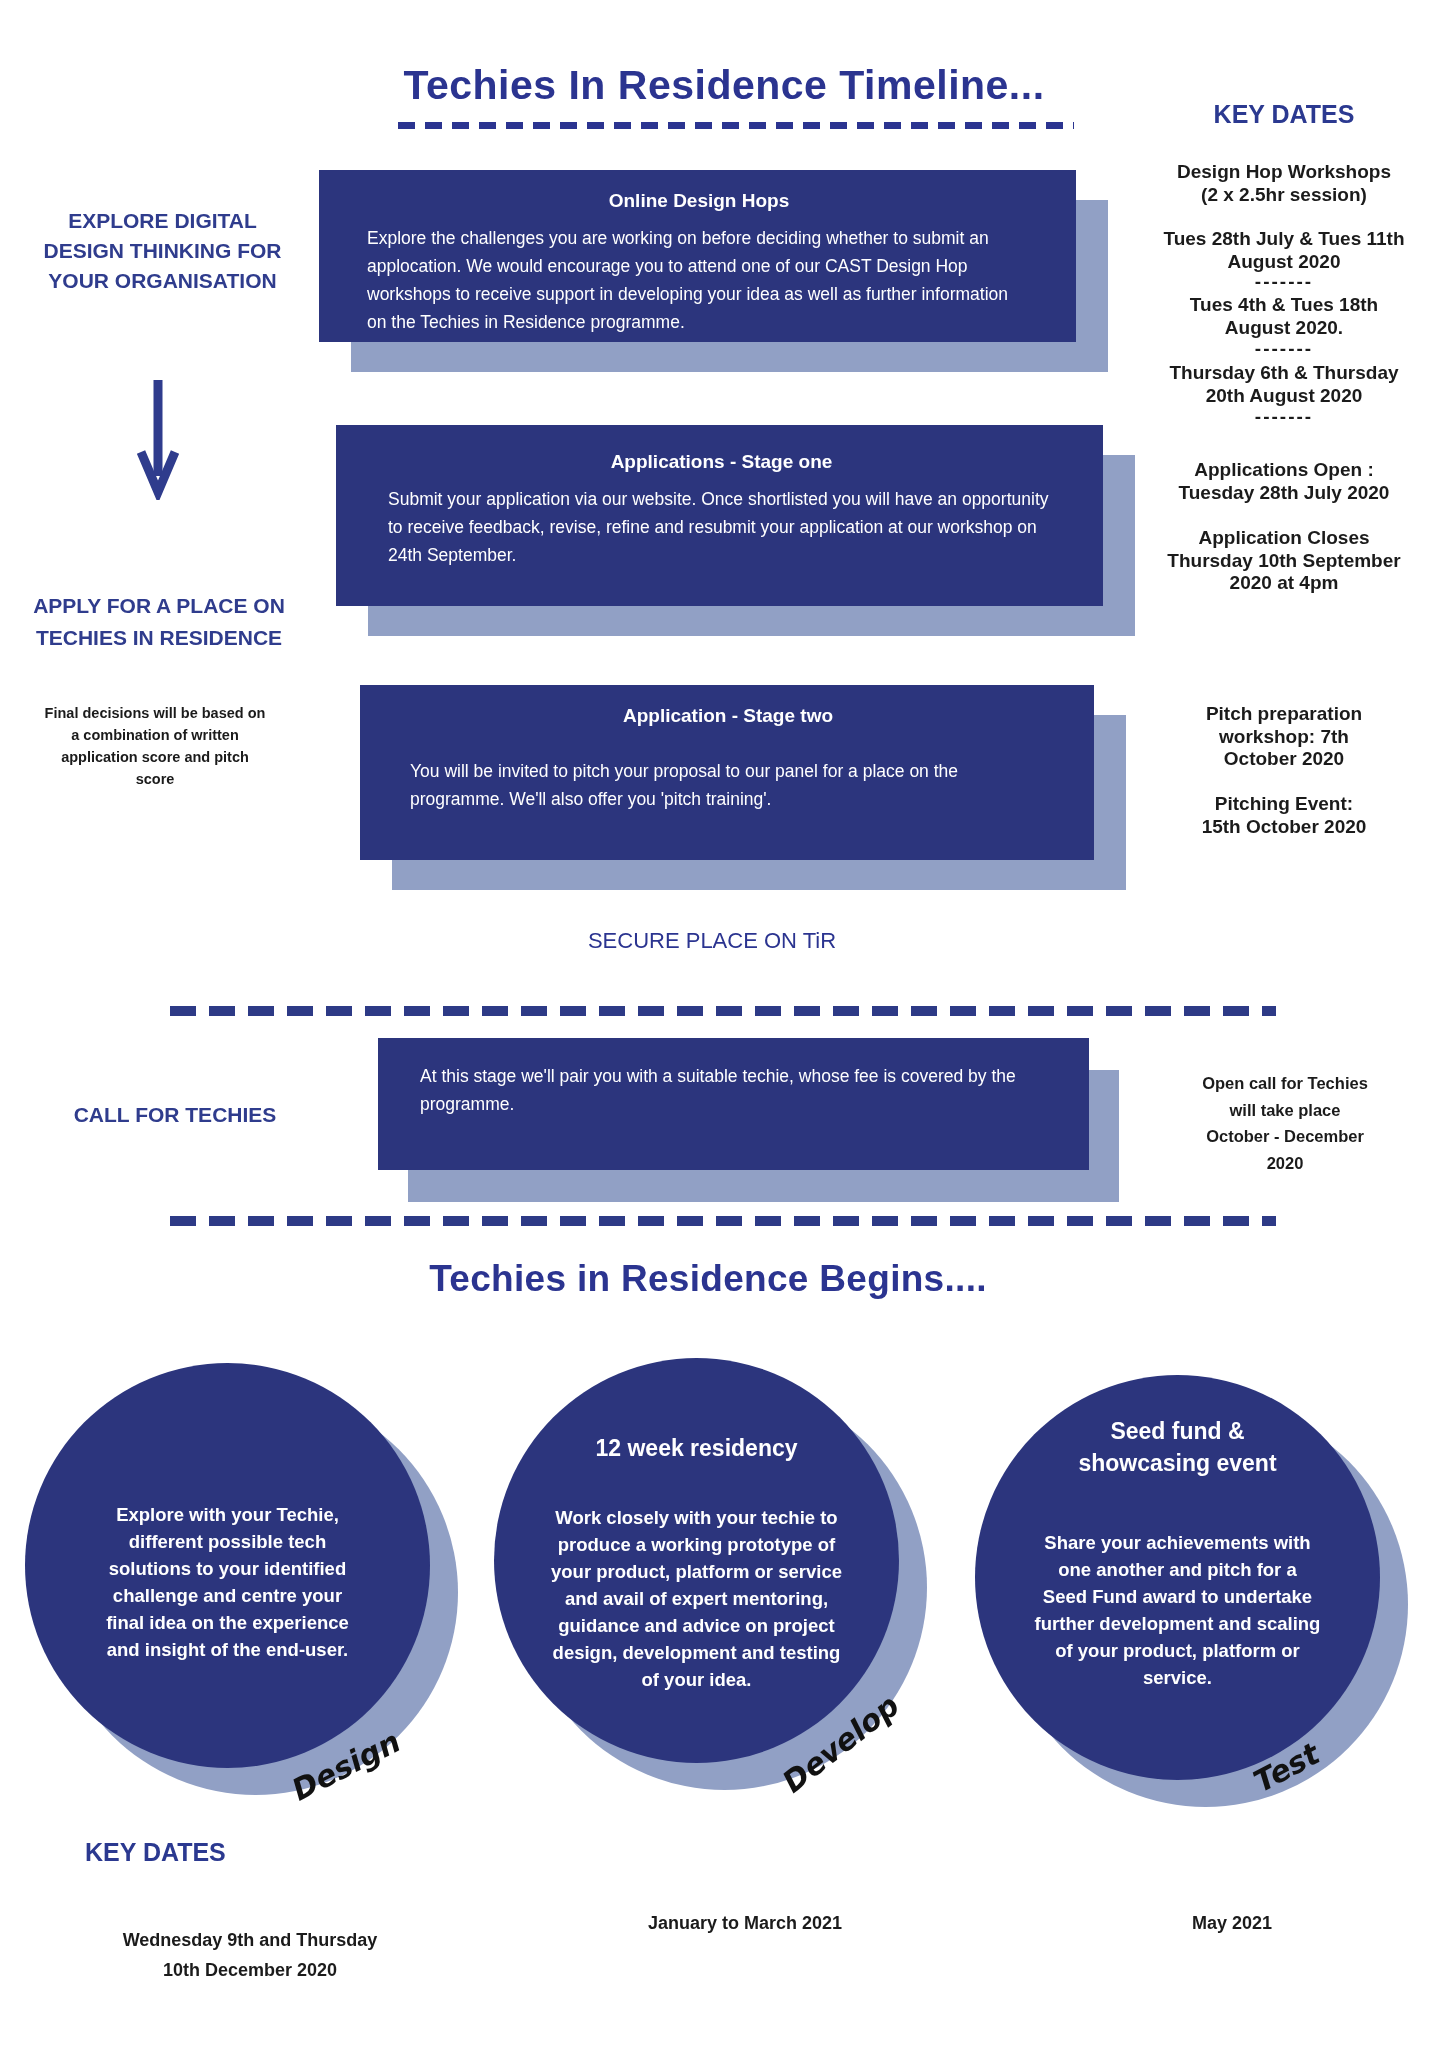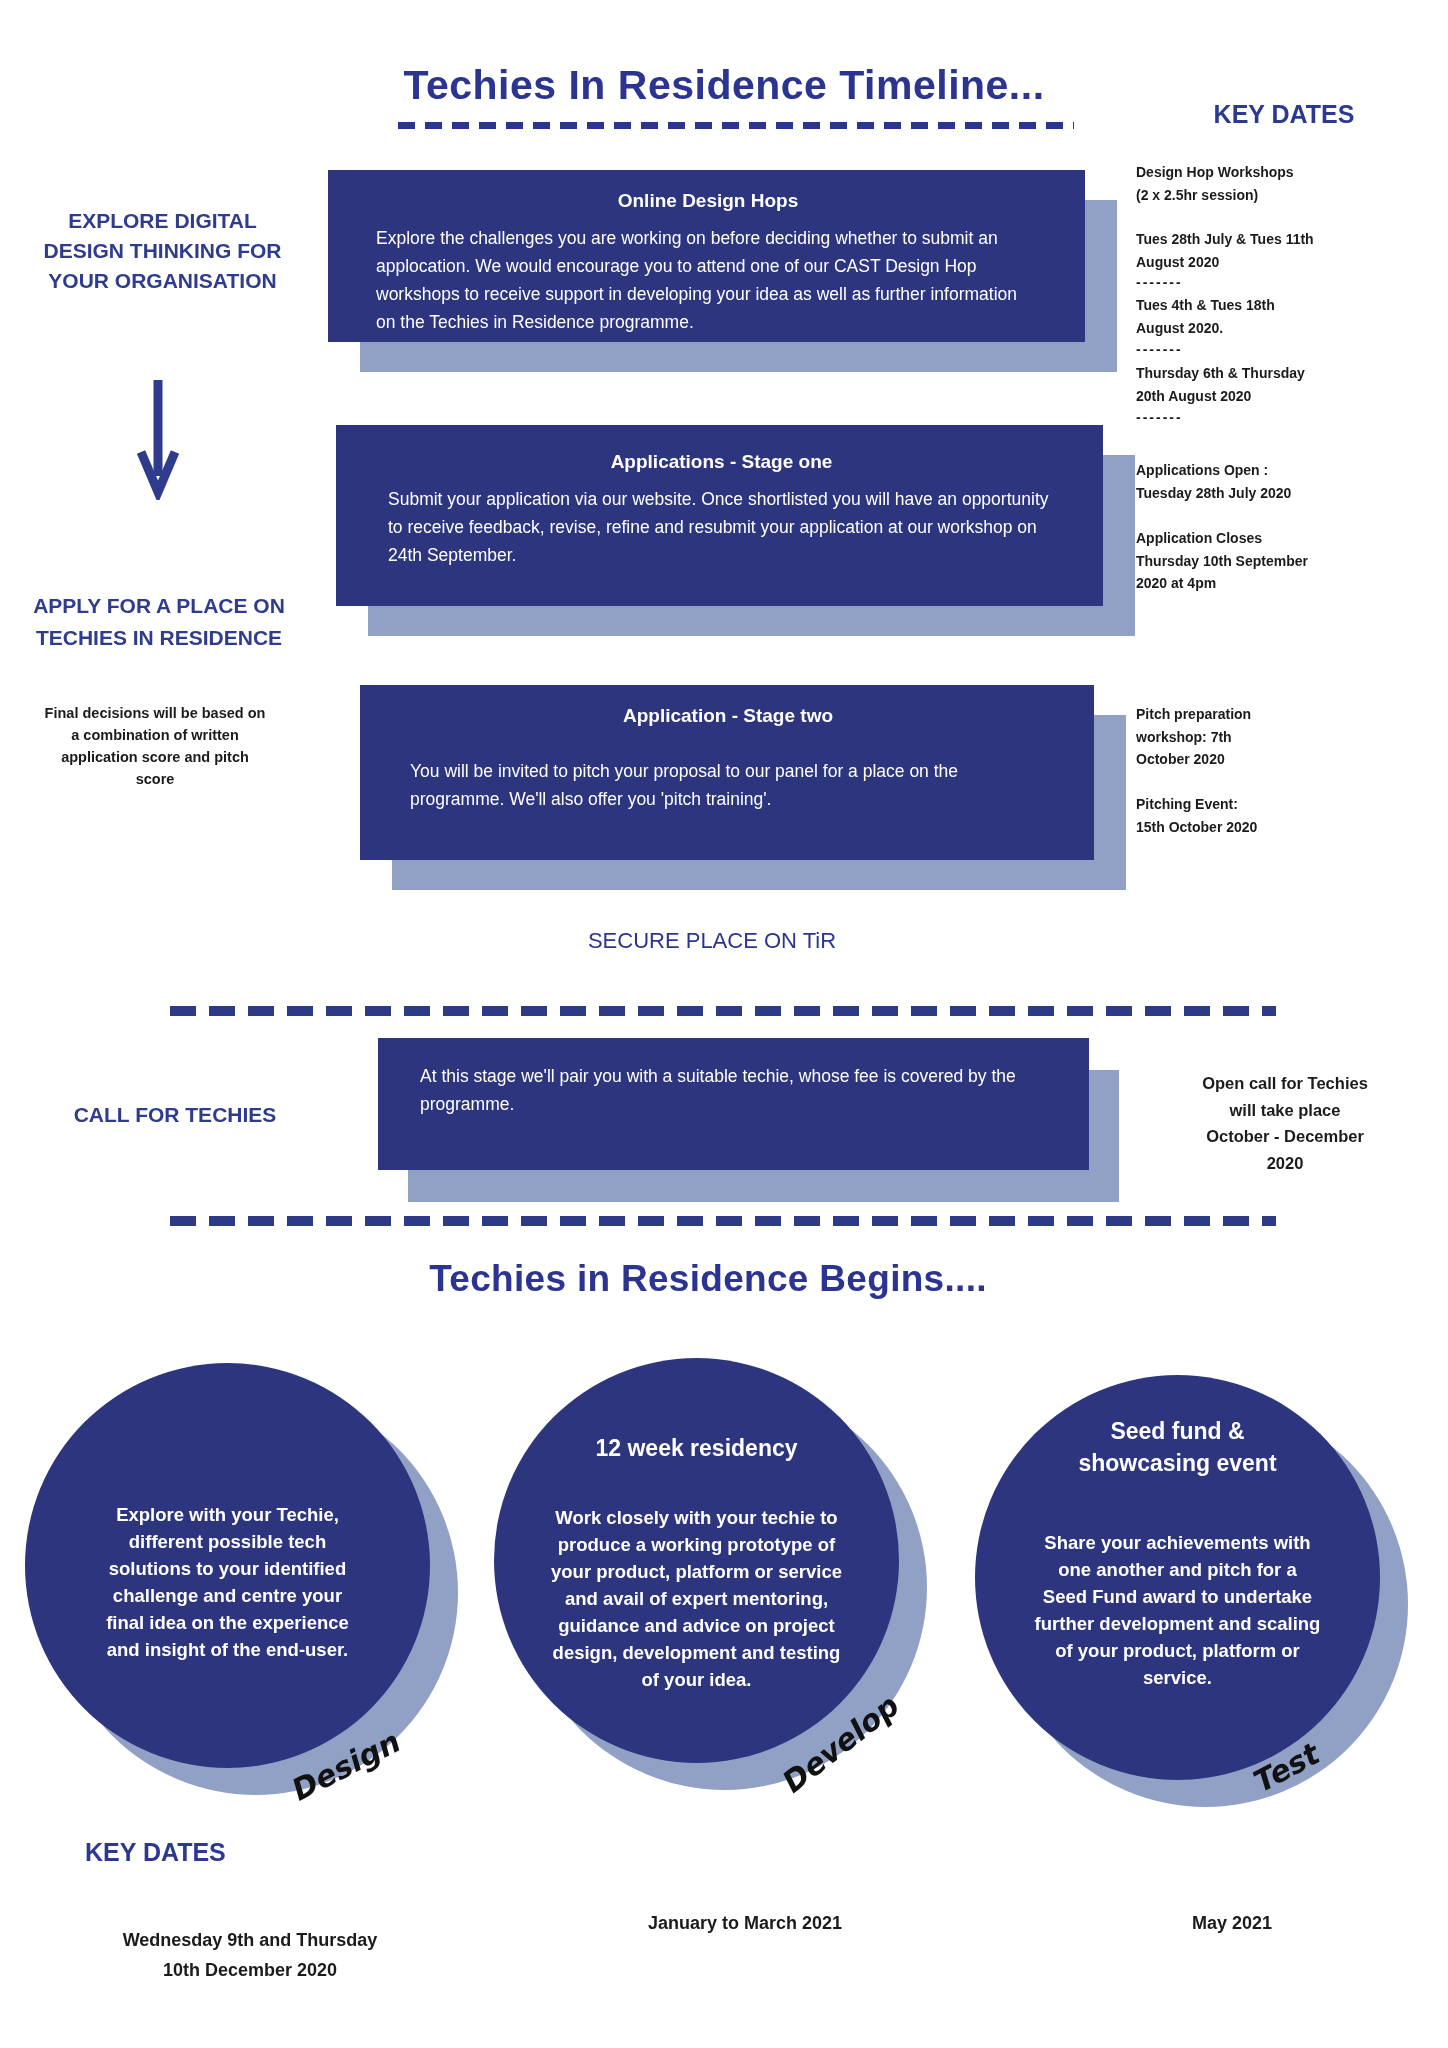--- a/index.html
+++ b/index.html
@@ -21,21 +21,21 @@
 
   
   .blue-label{color:#2f3c8d;font-weight:bold;font-size:21px;line-height:30px;text-align:center;}
   .explore-label{left:15px;top:206px;width:295px;}
   .apply-label{left:8px;top:590px;width:302px;line-height:32px;}
   .final-note{left:18px;top:702px;width:274px;text-align:center;font-weight:bold;font-size:14.5px;line-height:22px;color:#1b1b1b;}
   .call-label{left:30px;top:1100px;width:290px;}
   .down-arrow{left:136px;top:378px;}
 
   
-  .sb{width:296px;text-align:left;font-weight:bold;color:#1b1b1b;font-size:14px;line-height:22.5px;}
+  .sb{width:296px;text-align:center;font-weight:bold;color:#1b1b1b;font-size:19px;line-height:22.5px;}
   .sb-heading{left:1136px;top:100px;width:296px;text-align:center;font-size:25px;font-weight:bold;color:#2b3990;}
   .sb-dash{letter-spacing:2px;}
   .pos-workshops{left:1136px;top:161px;}
   .pos-wd1{left:1136px;top:228px;}
   .pos-dash1{left:1136px;top:271px;}
   .pos-wd2{left:1136px;top:294px;}
   .pos-dash2{left:1136px;top:338px;}
   .pos-wd3{left:1136px;top:362px;}
   .pos-dash3{left:1136px;top:406px;}
   .pos-open{left:1136px;top:459px;}
@@ -43,21 +43,21 @@
   .pos-prep{left:1136px;top:703px;}
   .pos-event{left:1136px;top:793px;}
   .pos-opencall{left:1146px;top:1070px;width:278px;text-align:center;font-weight:bold;font-size:16.5px;line-height:26.5px;}
 
   
   .panel{position:absolute;}
   .panel .shadow{position:absolute;left:32px;top:30px;width:100%;height:100%;background:#91a0c5;}
   .panel .face{position:absolute;left:0;top:0;width:100%;height:100%;background:#2c357d;color:#ffffff;box-sizing:border-box;}
   .panel-title{text-align:center;font-weight:bold;font-size:19px;margin:0 0 12px 0;}
   .panel-body{font-size:17.5px;line-height:28px;font-weight:normal;margin:0;}
-  .p1{left:328px;top:170px;width:757px;height:172px;border-radius:31px;}
+  .p1{left:319px;top:170px;width:757px;height:172px;border-radius:31px;}
   .p1 .face{padding:20px 45px 0 48px;}
   .p2{left:336px;top:425px;width:767px;height:181px;}
   .p2 .face{padding:26px 48px 0 52px;}
   .p3{left:360px;top:685px;width:734px;height:175px;}
   .p3 .face{padding:20px 48px 0 50px;}
   .p3 .panel-title{margin-bottom:30px;}
   .p4{left:378px;top:1038px;width:711px;height:132px;}
   .p4 .shadow{left:30px;top:32px;}
   .p4 .face{padding:24px 40px 0 42px;}
 

